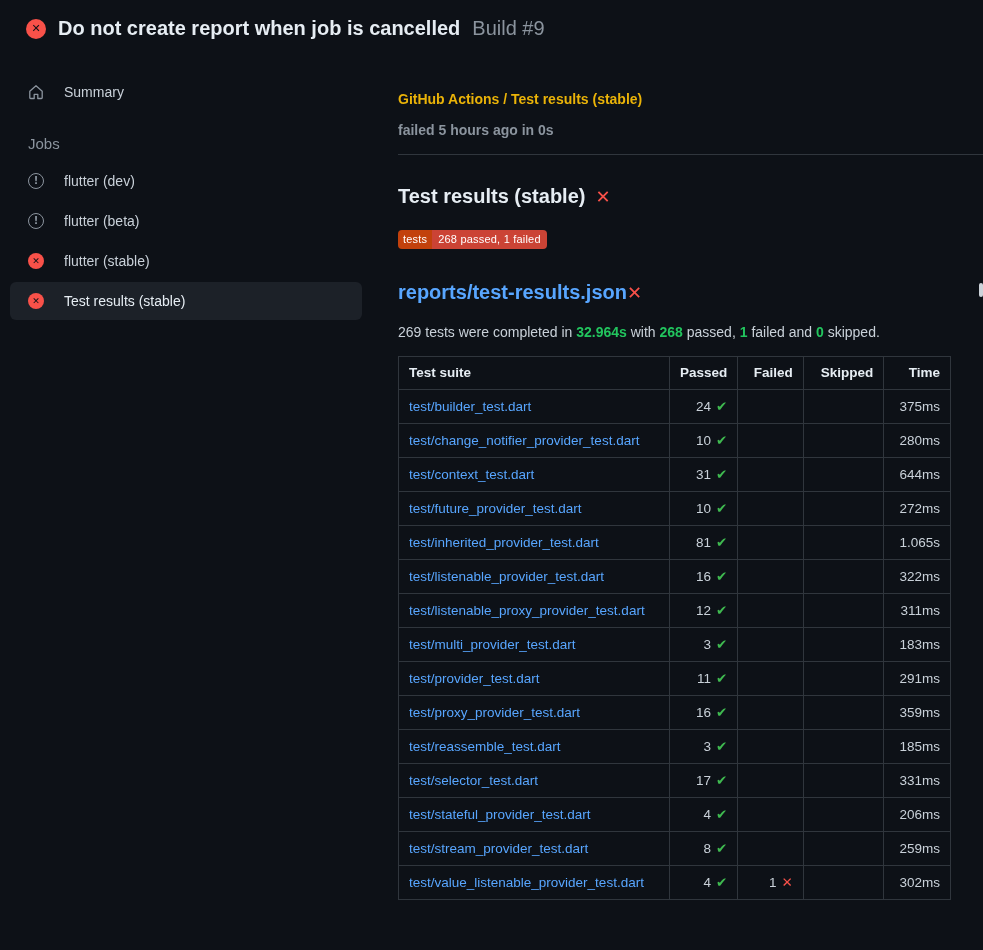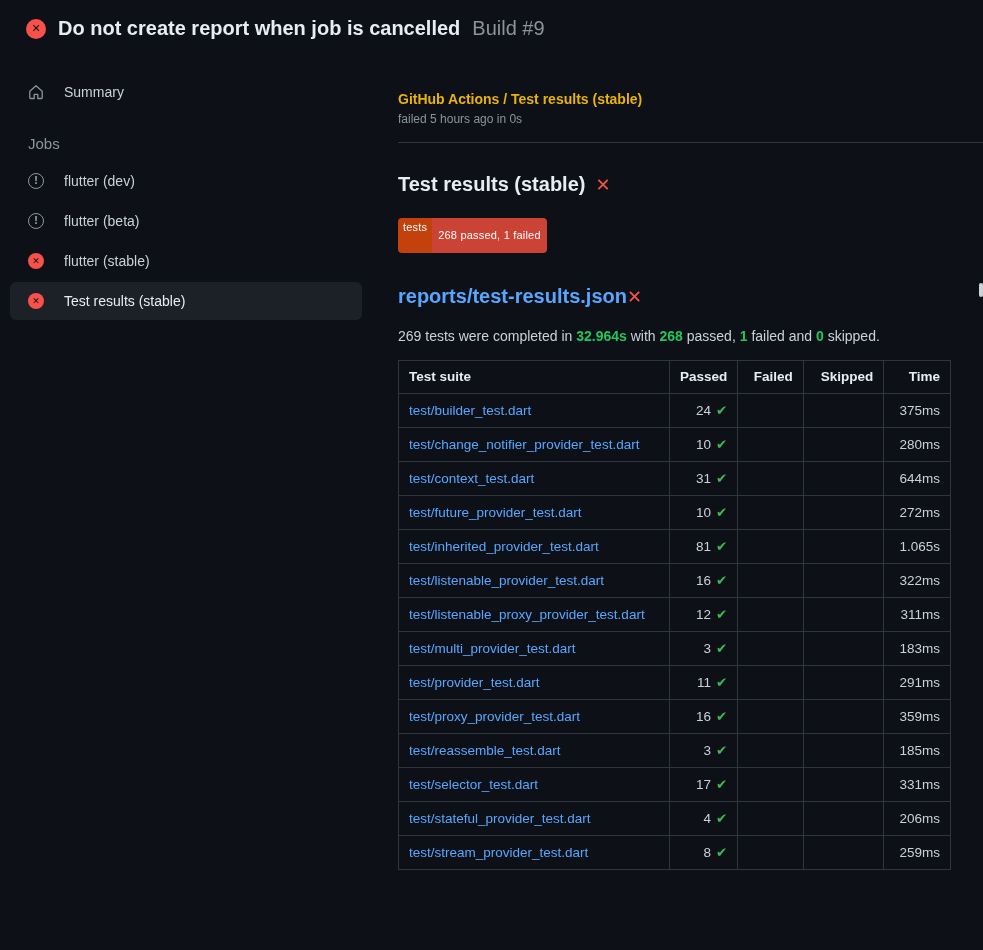--- a/index.html
+++ b/index.html
@@ -41,36 +41,36 @@
     display: inline-flex; align-items: center; justify-content: center;
     font-size: 9px; font-weight: 700; line-height: 1;
   }
   .job-icon.failure { background: #f85149; color: #0d1117; }
   .job-icon.neutral { border: 1px solid #8b949e; color: #8b949e; font-size: 10px; }
   .home-icon { width: 16px; height: 16px; flex: none; }
 
   
   .main { flex: 1; min-width: 0; padding: 38px 32px 24px 26px; }
   .breadcrumb { font-size: 14px; font-weight: 700; color: #eab308; }
-  .run-status { font-size: 12px; color: #8b949e; margin-top: 5px; }
+  .run-status { font-size: 14px; color: #8b949e; margin-top: 15px; font-weight: bold; }
   .divider { border: 0; border-top: 1px solid #30363d; margin: 16px -32px 0 0; }
 
   .section-title {
     margin-top: 30px; font-size: 20px; font-weight: 700; color: #e6edf3;
     display: flex; align-items: center; gap: 10px;
   }
   .cross { color: #f85149; font-weight: 700; }
   .cross.lg { font-size: 18px; }
 
   .badge {
     display: inline-flex; margin-top: 22px; font-size: 11px; line-height: 1;
     border-radius: 4px; overflow: hidden; color: #ffffff; letter-spacing: .2px;
   }
   .badge .badge-label { padding: 4px 5px; }
-  .badge .badge-value { padding: 12px 6px; }
+  .badge .badge-value { padding: 4px 6px; }
 
   .report-title {
     margin-top: 32px; font-size: 20px; font-weight: 700; color: #58a6ff;
     display: flex; align-items: center; 
   }
   .report-link { cursor: pointer; }
 
   .summary-line { margin-top: 20px; font-size: 14px; color: #c9d1d9; }
   .summary-line b { color: #22c55e; }
 
@@ -258,18 +258,25 @@
             <td class="num"></td>
             <td class="num time-cell">206ms</td>
           </tr>
           <tr>
             <td><a href="#" class="suite-link">test/stream_provider_test.dart</a></td>
             <td class="num"><span>8</span><span class="check icon-font">✔</span></td>
             <td class="num"></td>
             <td class="num"></td>
             <td class="num time-cell">259ms</td>
           </tr>
+          <tr>
+            <td><a href="#" class="suite-link">test/value_listenable_provider_test.dart</a></td>
+            <td class="num"><span>4</span><span class="check icon-font">✔</span></td>
+            <td class="num"><span>1</span><span class="fail-x icon-font">✕</span></td>
+            <td class="num"></td>
+            <td class="num time-cell">302ms</td>
+          </tr>
         </tbody>
     </table>
   </main>
 </div>
 
 <div class="scroll-thumb"></div>
 
 </body></html>

